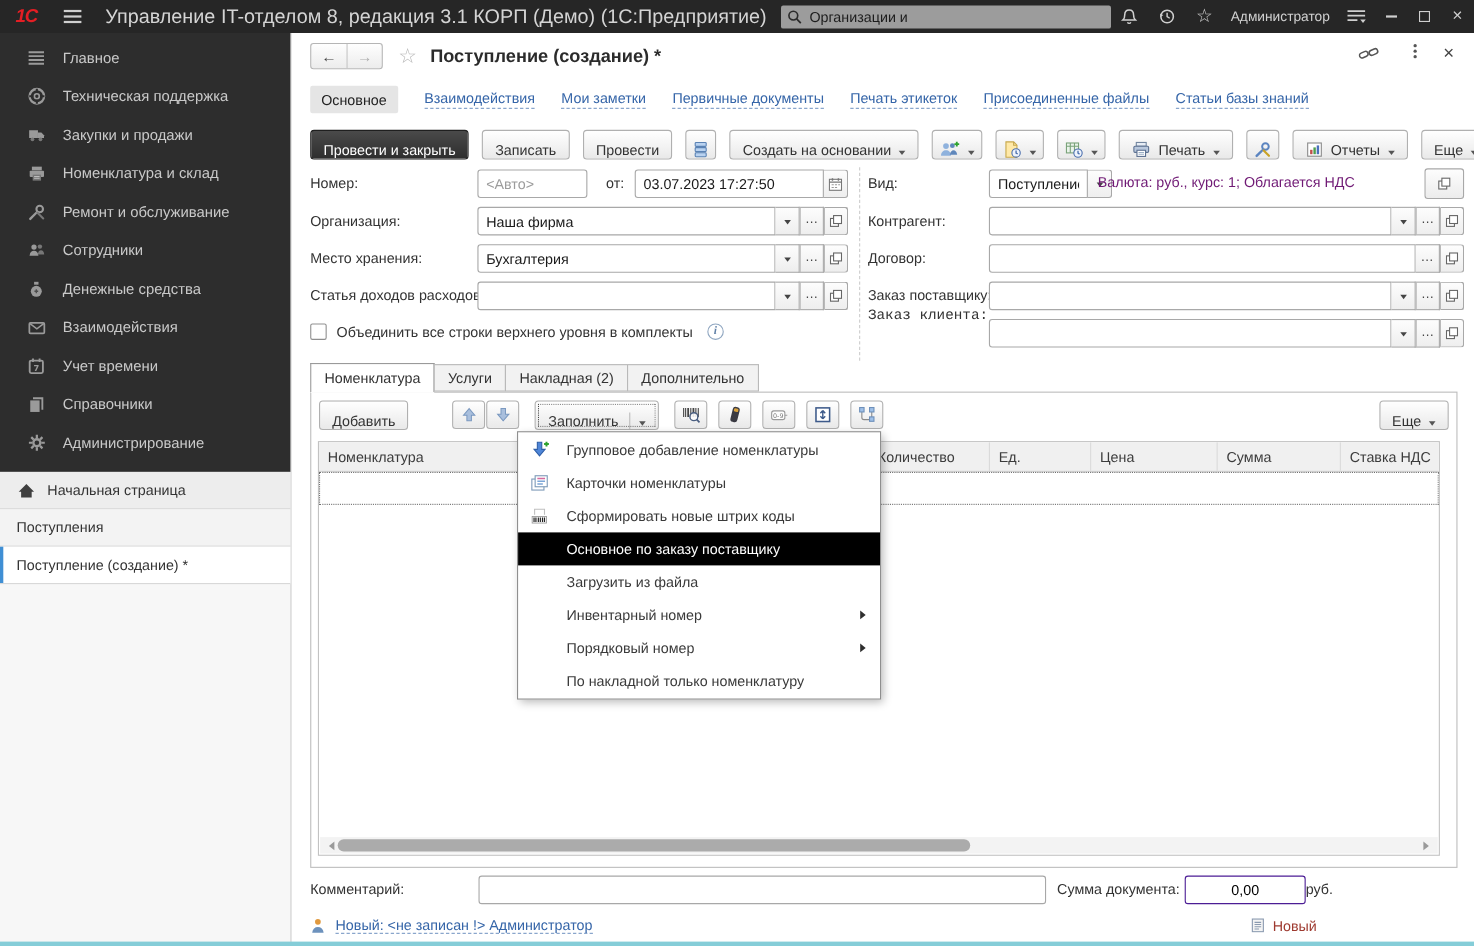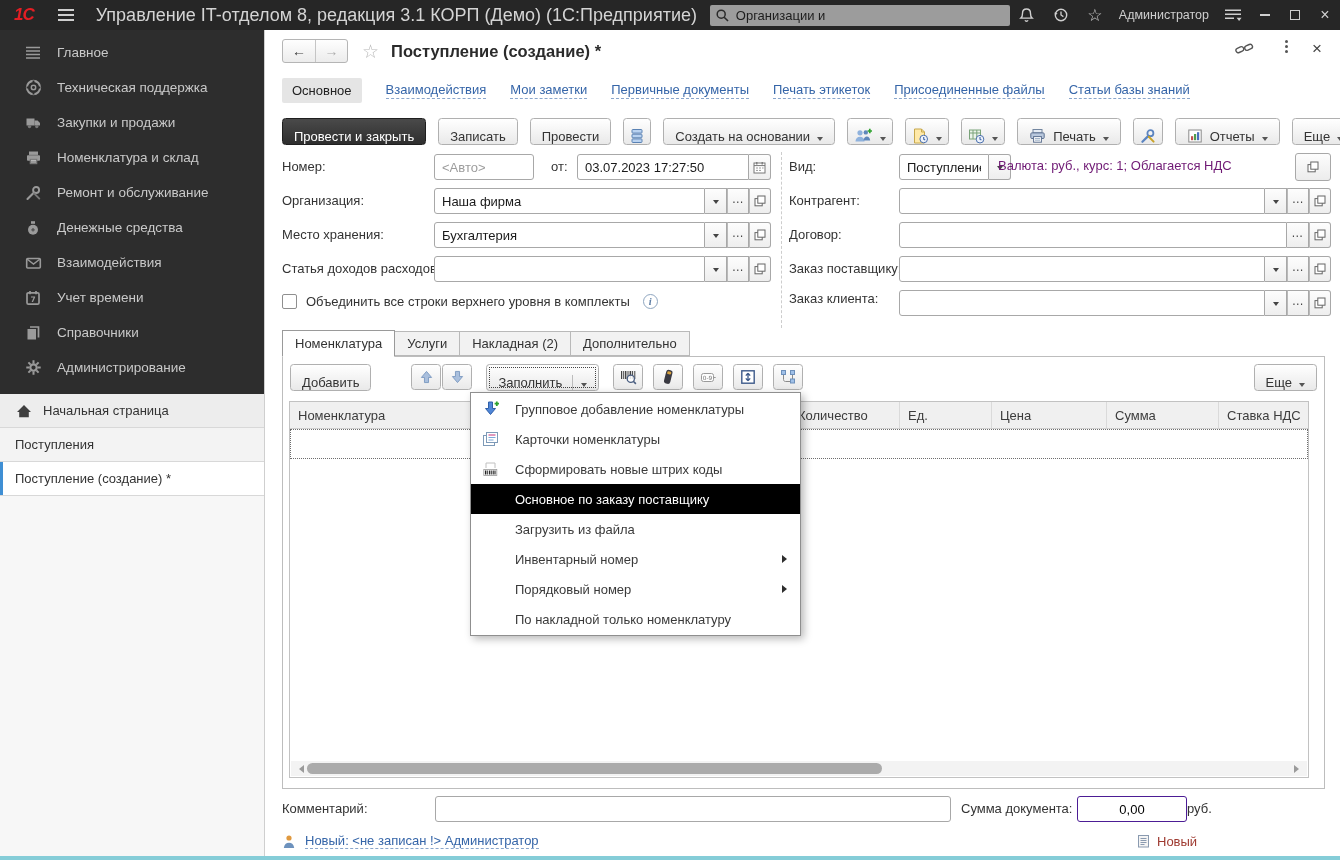--- a/index.html
+++ b/index.html
@@ -218,20 +218,31 @@
           <svg width="17" height="16" viewBox="0 0 16 16">
             <path d="M2 14 8 8" stroke="#9a9a9a" stroke-width="2.1" stroke-linecap="round"></path>
             <circle cx="10.6" cy="5" r="3" fill="none" stroke="#9a9a9a" stroke-width="1.9"></circle>
             <path d="M13.8 13.6 8.6 8.4" stroke="#777" stroke-width="1.9" stroke-linecap="round"></path>
           </svg>
         </span>
       <span>Ремонт и обслуживание</span>
     </div>
     <div class="s-item">
       <span class="s-ico">
+          <svg width="17" height="15" viewBox="0 0 16 15">
+            <circle cx="5.4" cy="4.6" r="2.4" fill="#9a9a9a"></circle>
+            <path d="M1.4 12.4c.2-2.8 1.8-4.4 4-4.4s3.8 1.6 4 4.4z" fill="#9a9a9a"></path>
+            <circle cx="10.8" cy="4.2" r="2" fill="#777"></circle>
+            <path d="M8.8 11.4c.3-2.4 1.4-3.8 3-3.8 1.5 0 2.6 1.3 2.9 3.8z" fill="#777"></path>
+          </svg>
+        </span>
+      <span>Сотрудники</span>
+    </div>
+    <div class="s-item">
+      <span class="s-ico">
           <svg width="16" height="16" viewBox="0 0 16 16">
             <rect x="6" y="1.2" width="4" height="2.6" fill="#9a9a9a"></rect>
             <circle cx="8" cy="9.8" r="5" fill="#9a9a9a"></circle>
             <path d="M6.3 9.8h3.4M8 8v3.6" stroke="#4c4c4c" stroke-width="1.2"></path>
           </svg>
         </span>
       <span>Денежные средства</span>
     </div>
     <div class="s-item">
       <span class="s-ico">
@@ -537,21 +548,21 @@
           <span class="fdots">…</span>
         </span>
       <span class="fbtn">
           <svg width="12" height="12" viewBox="0 0 12 12">
             <rect x="1" y="3.6" width="7.2" height="7.2" fill="#fff" stroke="#666"></rect>
             <rect x="3.8" y="1" width="7.2" height="7.2" fill="#fff" stroke="#666"></rect>
           </svg>
         </span>
     </div>
 
-    <span class="flabel" style="left:507px; top:132px;">Заказ клиента:</span>
+    <span class="flabel" style="left:507px; top:120px;font-family:Liberation Mono, monospace;">Заказ клиента:</span>
     <div class="fgrp" style="left:617px; top:136px; width:432px;">
       <input class="tx" style="">
       <span class="fbtn">
           <span class="fcaret"></span>
         </span>
       <span class="fbtn">
           <span class="fdots">…</span>
         </span>
       <span class="fbtn">
           <svg width="12" height="12" viewBox="0 0 12 12">

